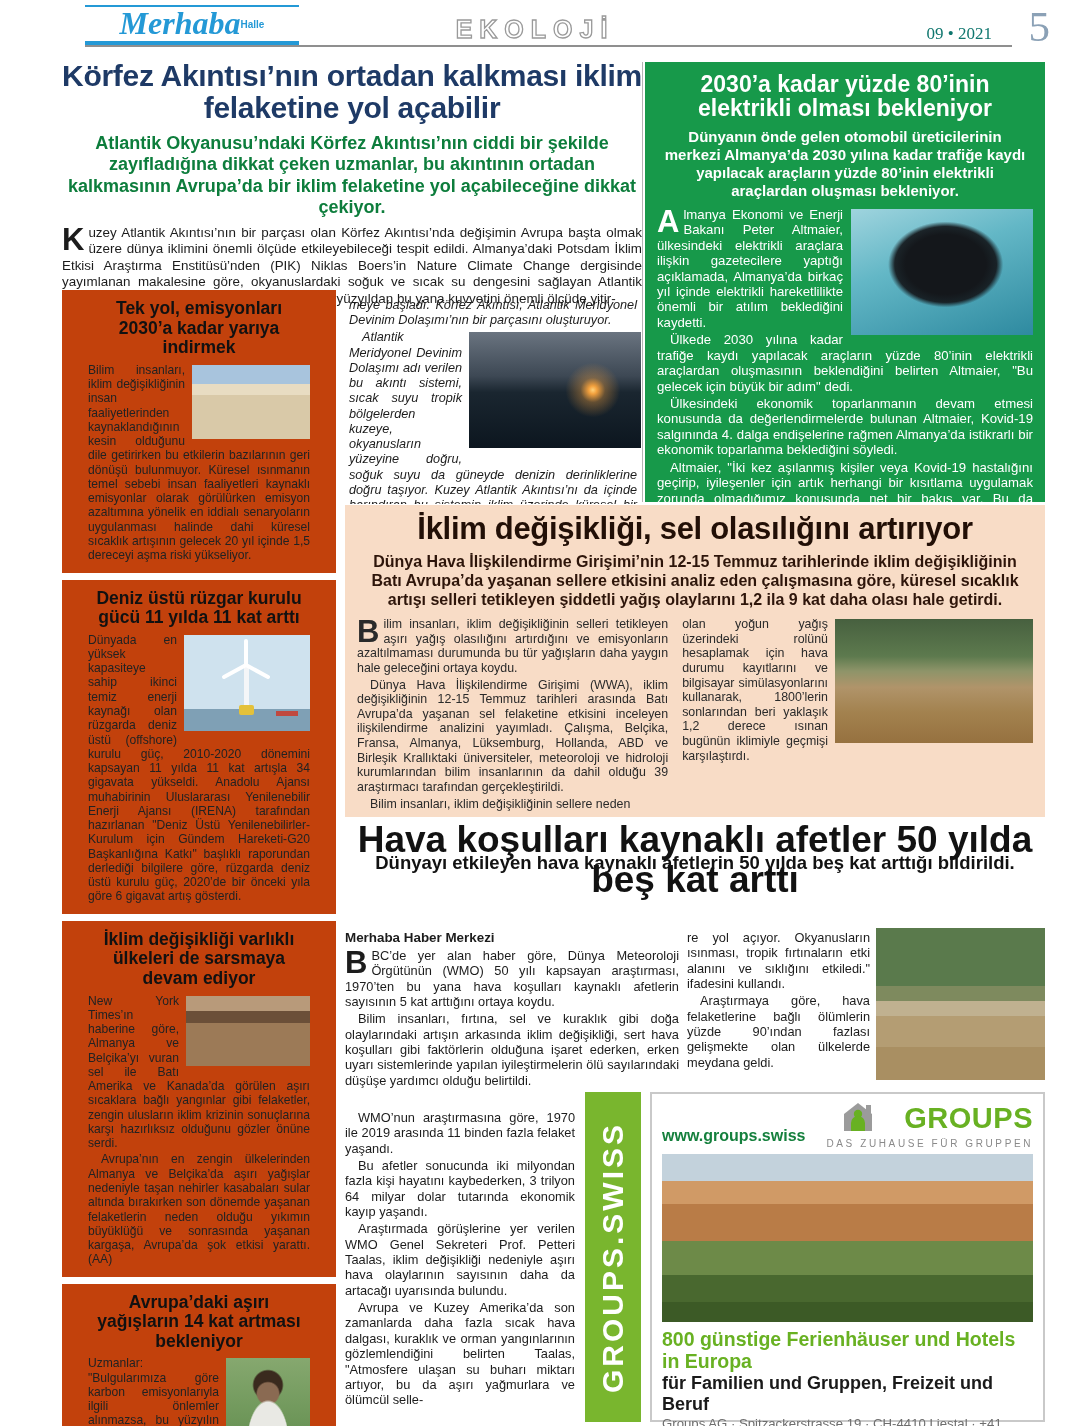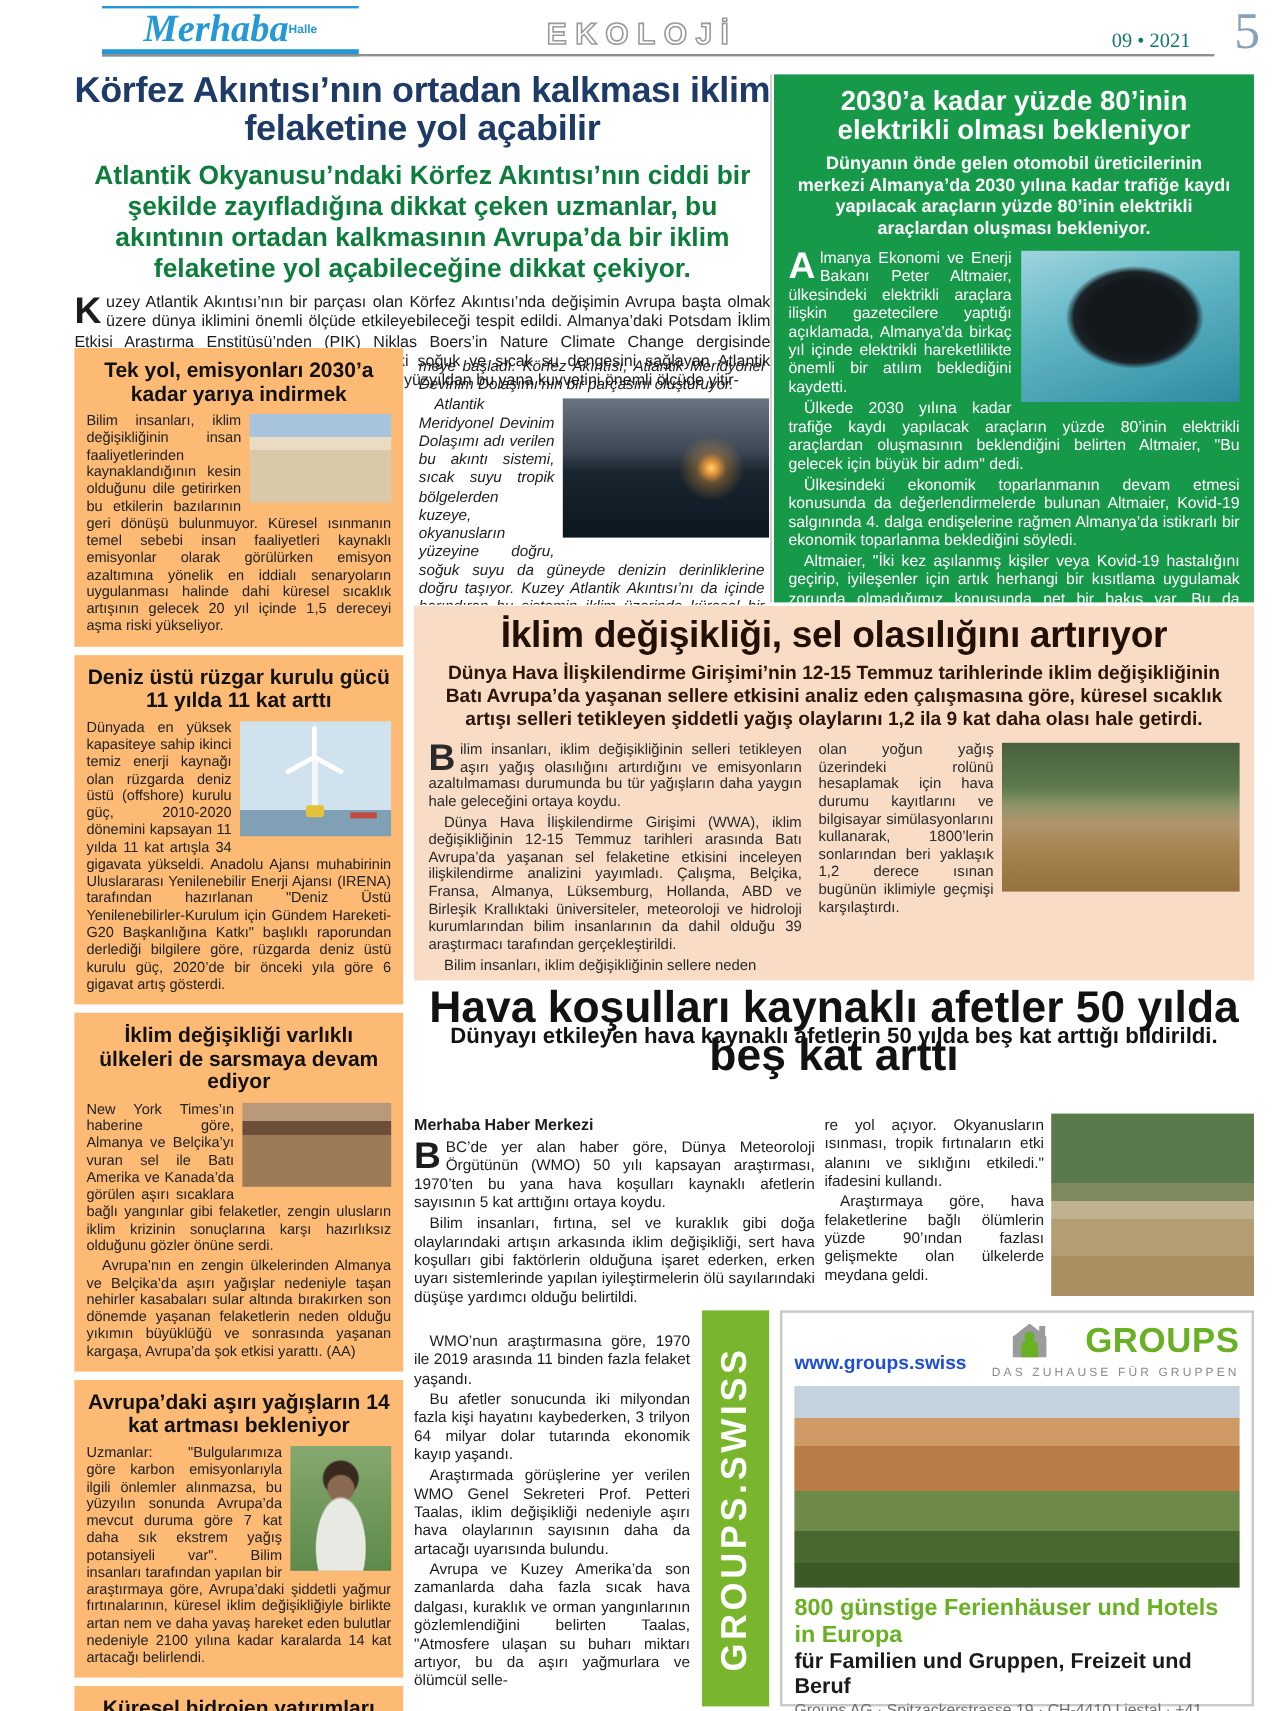--- a/index.html
+++ b/index.html
@@ -11,37 +11,37 @@
   .logo-main{font-family:"Liberation Serif",serif;font-style:italic;font-weight:700;font-size:32px;line-height:1;}
   .logo-sub{font-size:10px;font-weight:700;vertical-align:super;}
   .section-title{position:absolute;left:0;right:0;top:15px;text-align:center;font-size:25px;font-weight:700;
         letter-spacing:7px;color:#fff;-webkit-text-stroke:1.3px #9a9a9a;}
   .edition-date{position:absolute;right:78px;top:24px;font-family:"Liberation Serif",serif;font-size:17px;color:#0f766e;}
   .page-number{position:absolute;right:20px;top:2px;font-family:"Liberation Serif",serif;font-size:43px;color:#8ba1b6;}
   .header-rule{position:absolute;left:85px;right:58px;top:45px;border-top:2px solid #8f8f8f;}
   
   .lead{position:absolute;left:62px;top:60px;width:580px;}
   .lead-h{margin:0;text-align:center;font-size:30px;line-height:1.07;font-weight:800;color:#1e3a66;letter-spacing:-0.3px;}
-  .lead-sub{margin:9px 6px 7px;text-align:center;font-size:22px;line-height:1.18;font-weight:700;color:#0d7d3c;}
+  .lead-sub{margin:9px 6px 7px;text-align:center;font-size:18px;line-height:1.18;font-weight:700;color:#0d7d3c;}
   .jtext{font-size:13.4px;line-height:1.22;text-align:justify;color:#1c1c1c;}
   .jtext p{margin:0 0 2px;}
   .lead-cont{position:absolute;left:345px;top:298px;width:296px;height:206px;overflow:hidden;
         font-size:12.7px;line-height:1.2;text-align:justify;}
   .lead-cont p{margin:0 4px 2px;font-style:italic;}
   .ind{text-indent:13px;}
   .dropcap{float:left;font-weight:700;font-size:31px;line-height:25px;padding:2px 4px 0 0;}
   .vrule{position:absolute;left:642px;top:62px;height:440px;border-left:1px solid #b5b5b5;}
   
   .photo{display:block;}
   .sunset{float:right;width:172px;height:116px;margin:2px 0 4px 7px;
      background:radial-gradient(circle at 72% 50%,#ffd27a 0,#f2a03d 3%,rgba(242,160,61,.35) 9%,rgba(0,0,0,0) 20%),
      linear-gradient(180deg,#6a7480 0%,#3d4854 38%,#1a2630 52%,#0c161f 100%);}
   
   .sidebar{position:absolute;left:62px;top:290px;width:274px;display:flex;flex-direction:column;gap:7px;}
-  .sbox{background:#fdba74;padding:9px 10px 10px;}
+  .sbox{background:#c2410c;padding:9px 26px 10px;}
   .sbox h3{margin:0 0 5px;text-align:center;font-size:17.5px;line-height:1.12;font-weight:800;color:#111;}
   .sbody{font-size:12.1px;line-height:1.18;text-align:justify;color:#222;}
   .simg{float:right;margin:2px 0 3px 7px;}
   .img-cracked{width:118px;height:74px;background:linear-gradient(180deg,#a8c4dd 0 26%,#e8dcc2 26% 40%,#d9c9a8 40% 100%);}
   .img-turbine{width:126px;height:96px;}
   .img-drought{width:124px;height:70px;background:linear-gradient(180deg,#b89a7a 0 22%,#6b4f38 22% 38%,#9c7a57 38% 100%);}
   .img-portrait{width:84px;height:104px;background:
      radial-gradient(ellipse at 50% 82%,#e9e9e4 0 34%,rgba(0,0,0,0) 36%),
      radial-gradient(circle at 50% 34%,#8a6a52 0 13%,rgba(0,0,0,0) 15%),
      radial-gradient(circle at 50% 26%,#3a2a1e 0 16%,rgba(0,0,0,0) 18%),
@@ -82,21 +82,21 @@
         font-size:12.8px;line-height:1.2;text-align:justify;}
   .dphoto{position:absolute;left:876px;top:928px;width:169px;height:152px;background:
      linear-gradient(180deg,#5a7a4c 0 38%,#7e8a5e 38% 48%,#c0b190 48% 58%,#b49d73 58% 78%,#a98f62 78% 100%);}
   
   .vbanner{position:absolute;left:585px;top:1092px;width:56px;height:330px;background:#79b62e;color:#fff;
         display:flex;align-items:center;justify-content:center;writing-mode:vertical-rl;transform:rotate(180deg);
         font-size:30px;font-weight:700;letter-spacing:3px;}
   .ad{position:absolute;left:650px;top:1092px;width:395px;height:330px;background:#fff;
         border:2px solid #c9c9c9;box-sizing:border-box;padding:6px 10px;}
   .ad-top{display:flex;justify-content:space-between;align-items:flex-end;}
-  .ad-url{font-size:16px;font-weight:800;color:#1d4ed8;padding-bottom:4px;}
+  .ad-url{font-size:16px;font-weight:800;color:#15803d;padding-bottom:4px;}
   .ad-logo{text-align:right;}
   .ad-brandrow{display:flex;align-items:center;gap:22px;justify-content:flex-end;}
   .ad-brand{font-size:29px;font-weight:800;color:#68b122;letter-spacing:0.5px;}
   .ad-tag{font-size:10px;letter-spacing:2.6px;color:#8a8a8a;margin-top:2px;}
   .ad-photo{height:168px;margin:5px 0 6px;background:
      linear-gradient(180deg,#c3d2dc 0 16%,#d09a66 16% 30%,#b97c47 30% 52%,#6d8a48 52% 72%,#49682f 72% 88%,#3c5a26 88% 100%);}
   .ad-l1{font-size:19.5px;font-weight:800;color:#68b122;line-height:1.15;}
   .ad-l2{font-size:18px;font-weight:800;color:#1a1a1a;line-height:1.15;}
   .ad-l3{font-size:13.2px;color:#6e6e6e;margin-top:2px;}
 </style>

